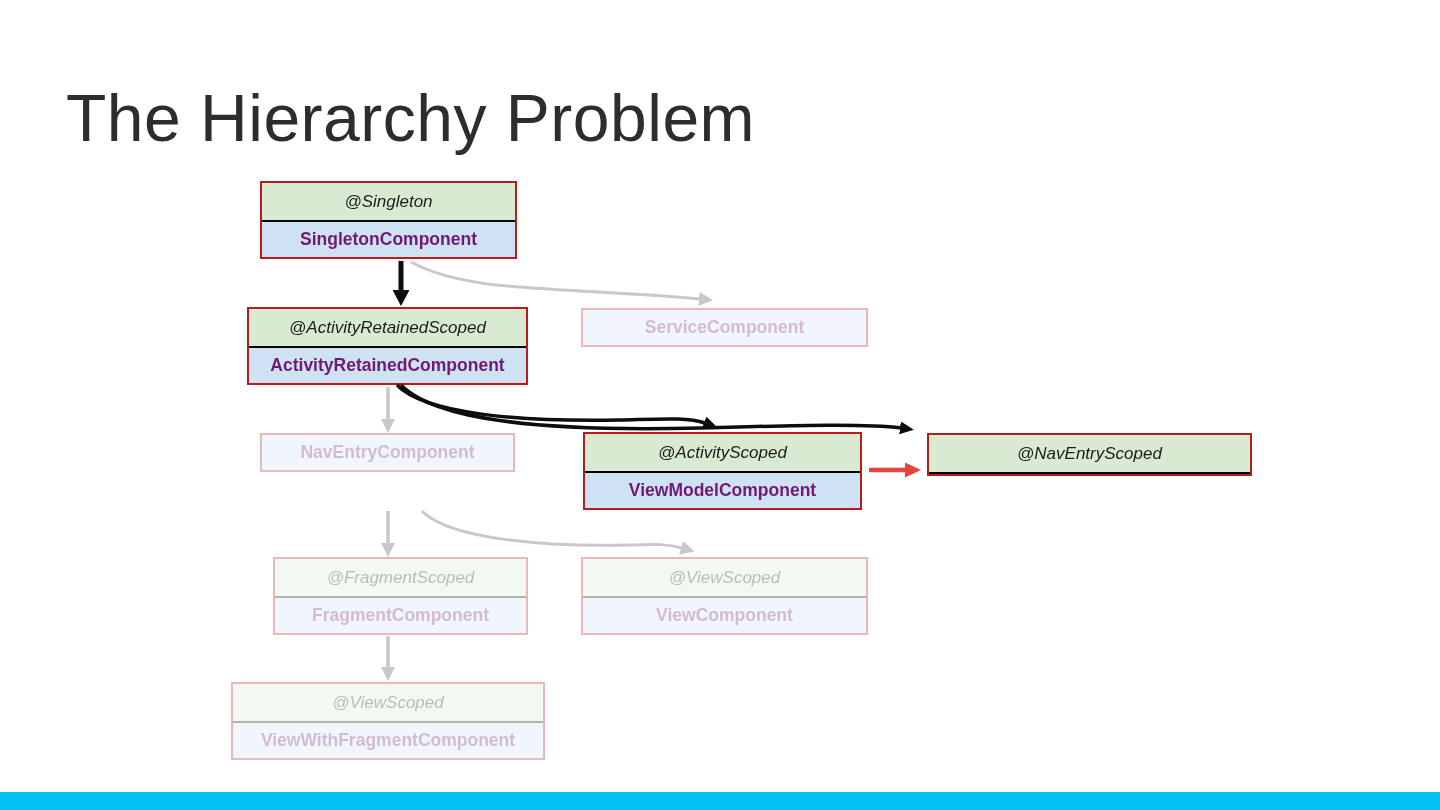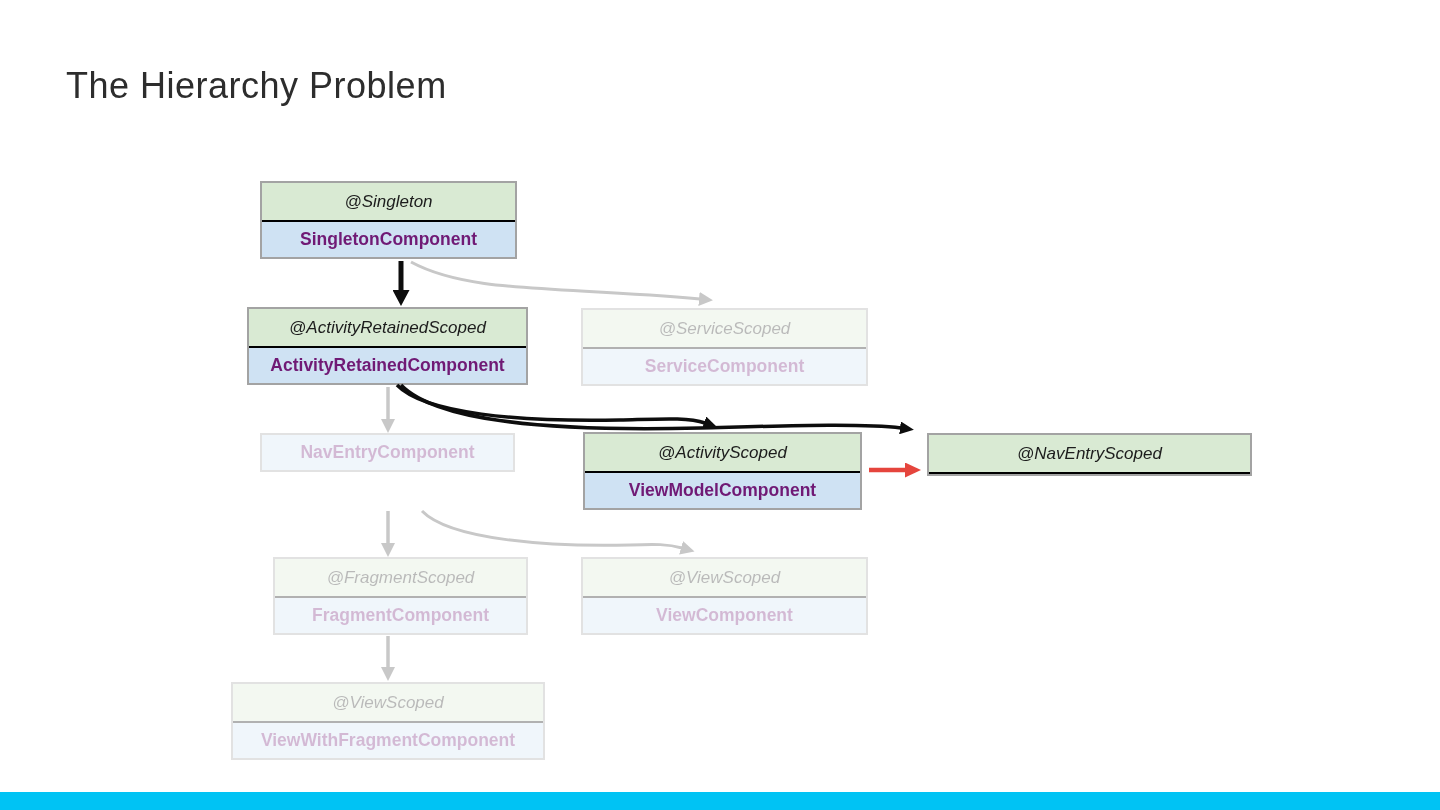--- a/index.html
+++ b/index.html
@@ -9,31 +9,31 @@
     font-family: "Liberation Sans", sans-serif;
     overflow: hidden;
   }
   .slide {
     position: relative;
     width: 1440px; height: 810px;
     background: #ffffff;
   }
   .slide-title {
     position: absolute;
-    left: 66px; top: 65px;
-    font-size: 36px;
+    left: 66px; top: 80px;
+    font-size: 66px;
     font-weight: 400;
     letter-spacing: 0.5px;
     color: #2d2d2d;
     white-space: nowrap;
   }
   .box {
     position: absolute;
     box-sizing: border-box;
-    border: 2px solid #a3a3a3;
+    border: 2px solid #b91c1c;
     background: #ffffff;
   }
   .box .cell {
     display: flex;
     align-items: center;
     justify-content: center;
     box-sizing: border-box;
     white-space: nowrap;
   }
   .box .head {
@@ -75,21 +75,20 @@
     <div class="cell head">@Singleton</div>
     <div class="cell body">SingletonComponent</div>
   </div>
 
   <div class="box solid" style="left:247px; top:307px; width:281px;">
     <div class="cell head">@ActivityRetainedScoped</div>
     <div class="cell body">ActivityRetainedComponent</div>
   </div>
 
   <div class="box faded" style="left:581px; top:308px; width:287px;">
-    <div class="cell head">@ServiceScoped</div>
     <div class="cell body">ServiceComponent</div>
   </div>
 
   <div class="box faded" style="left:260px; top:433px; width:255px;">
     <div class="cell body">NavEntryComponent</div>
   </div>
 
   <div class="box solid" style="left:583px; top:432px; width:279px;">
     <div class="cell head">@ActivityScoped</div>
     <div class="cell body">ViewModelComponent</div>

